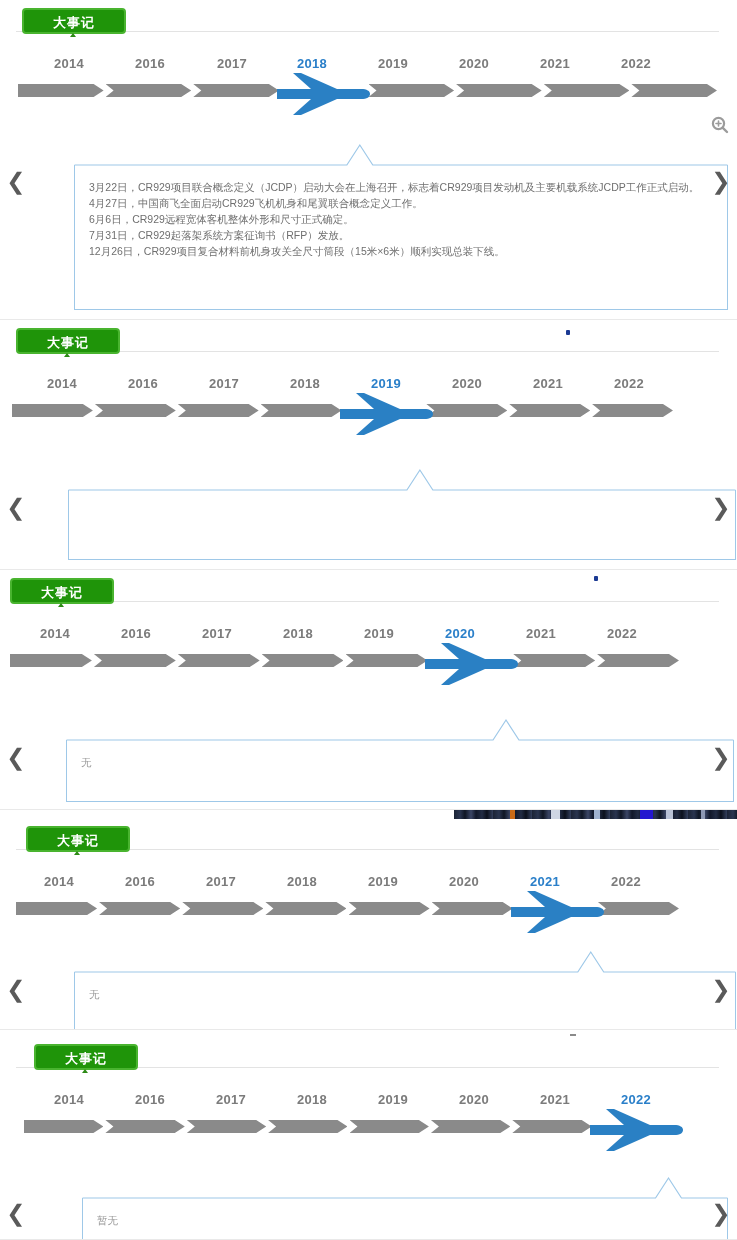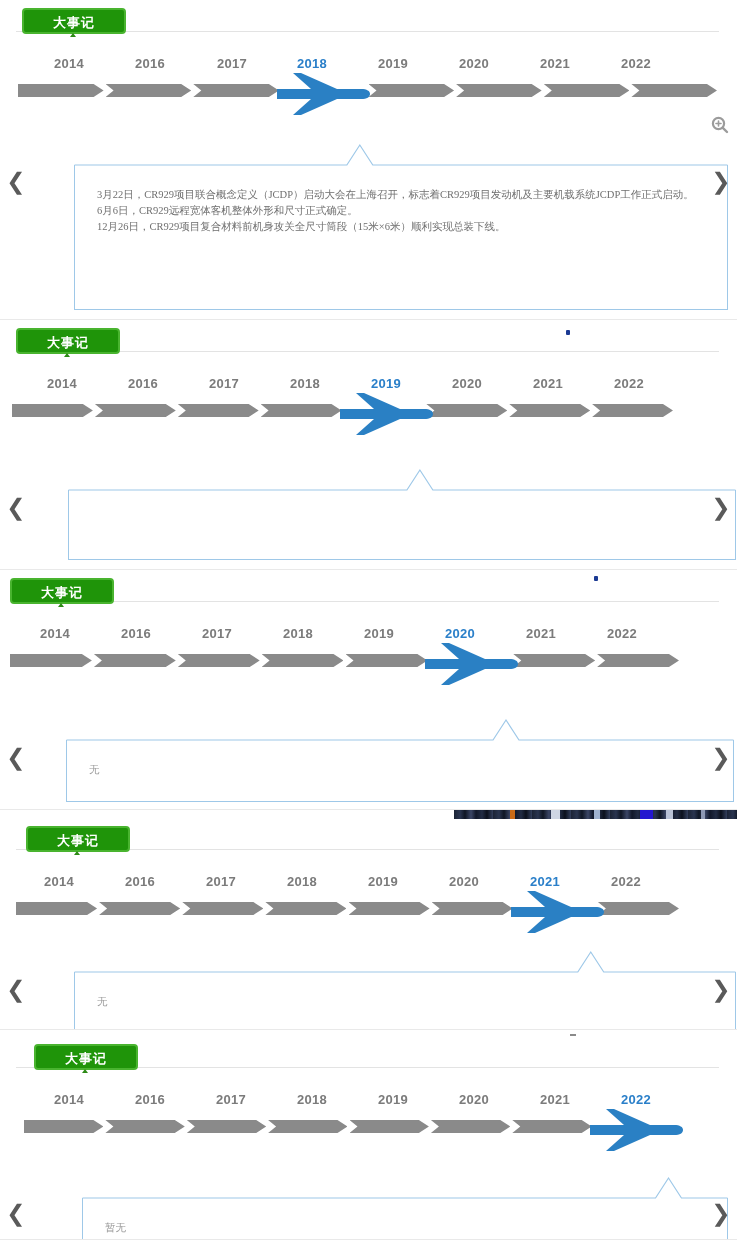--- a/index.html
+++ b/index.html
@@ -152,23 +152,22 @@
     left: -1px;
     right: -1px;
     top: -22px;
     height: 23px;
     pointer-events: none;
   }
   .callout-top svg { display: block; width: 100%; height: 23px; }
 
   .callout ul {
     list-style: none;
-    margin: 12px;
+    margin: 4px;
     padding: 0;
-    font-family: Liberation Serif, serif;
   }
   .callout li {
     font-size: 10.5px;
     line-height: 16px;
     color: #6f6f6f;
     white-space: nowrap;
   }
   .callout li.empty { color: #9a9a9a; }
 
   
@@ -278,21 +277,23 @@
             </div>
           </div>
           <div class="callout" style="position:absolute;left:38px;width:654px;top:155px;min-height:145px;">
             <div class="callout-top">
               <svg viewBox="0 0 656 23" preserveAspectRatio="none" xmlns="http://www.w3.org/2000/svg">
                 <path d="M0.5 22 L273.6875 22 L286.6875 2 L299.6875 22 L655.5 22" fill="none" stroke="#9ec8e8" stroke-width="1.2"></path>
               </svg>
             </div>
             <ul>
               <li class="">3月22日，CR929项目联合概念定义（JCDP）启动大会在上海召开，标志着CR929项目发动机及主要机载系统JCDP工作正式启动。</li>
+              <li class="">4月27日，中国商飞全面启动CR929飞机机身和尾翼联合概念定义工作。</li>
               <li class="">6月6日，CR929远程宽体客机整体外形和尺寸正式确定。</li>
+              <li class="">7月31日，CR929起落架系统方案征询书（RFP）发放。</li>
               <li class="">12月26日，CR929项目复合材料前机身攻关全尺寸筒段（15米×6米）顺利实现总装下线。</li>
             </ul>
           </div>
           <div class="nav prev" style="top:166px;">❮</div>
           <div class="nav next" style="top:166px;">❯</div>
           <div class="magnifier">
             <svg width="18" height="18" viewBox="0 0 18 18" xmlns="http://www.w3.org/2000/svg">
               <circle cx="7.5" cy="7.5" r="5.6" fill="none" stroke="#9b9b9b" stroke-width="2.2"></circle>
               <path d="M5 7.5 H10 M7.5 5 V10" stroke="#9b9b9b" stroke-width="1.6" stroke-linecap="round"></path>
               <path d="M11.8 11.8 L16 16" stroke="#9b9b9b" stroke-width="2.4" stroke-linecap="round"></path>

